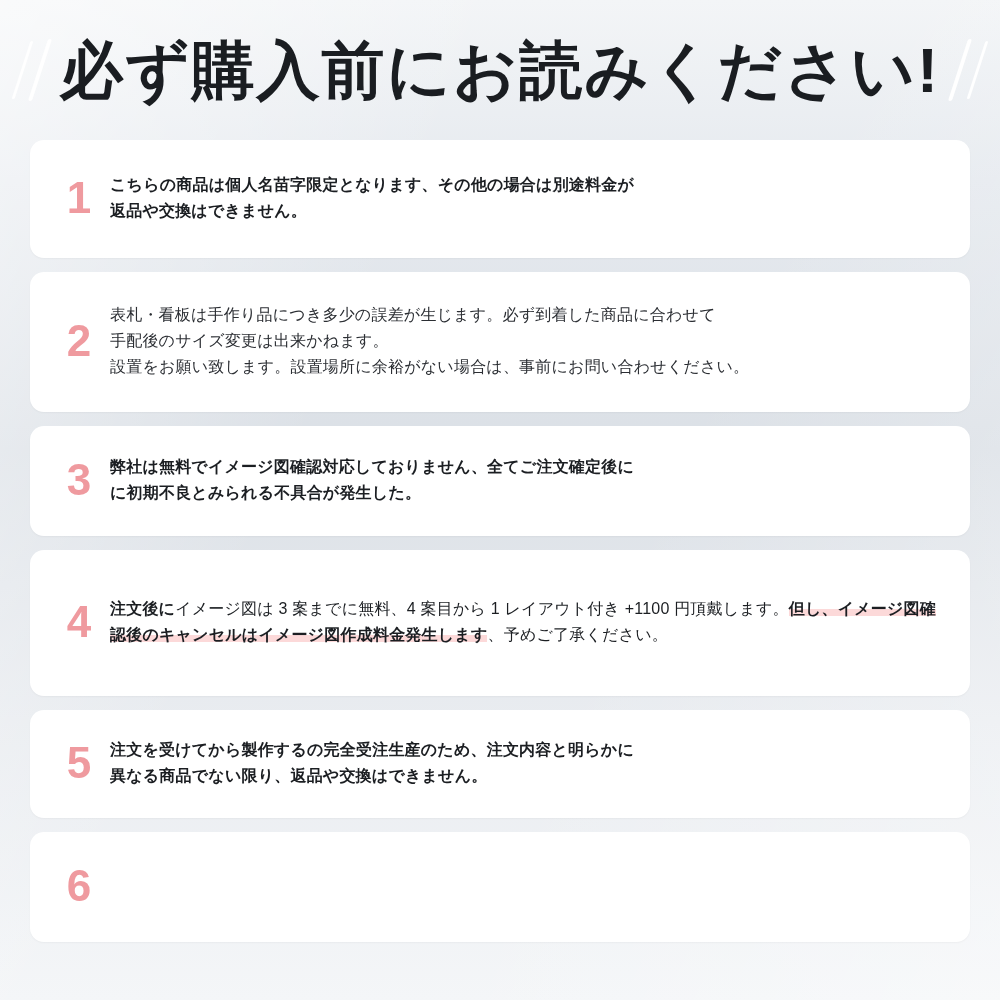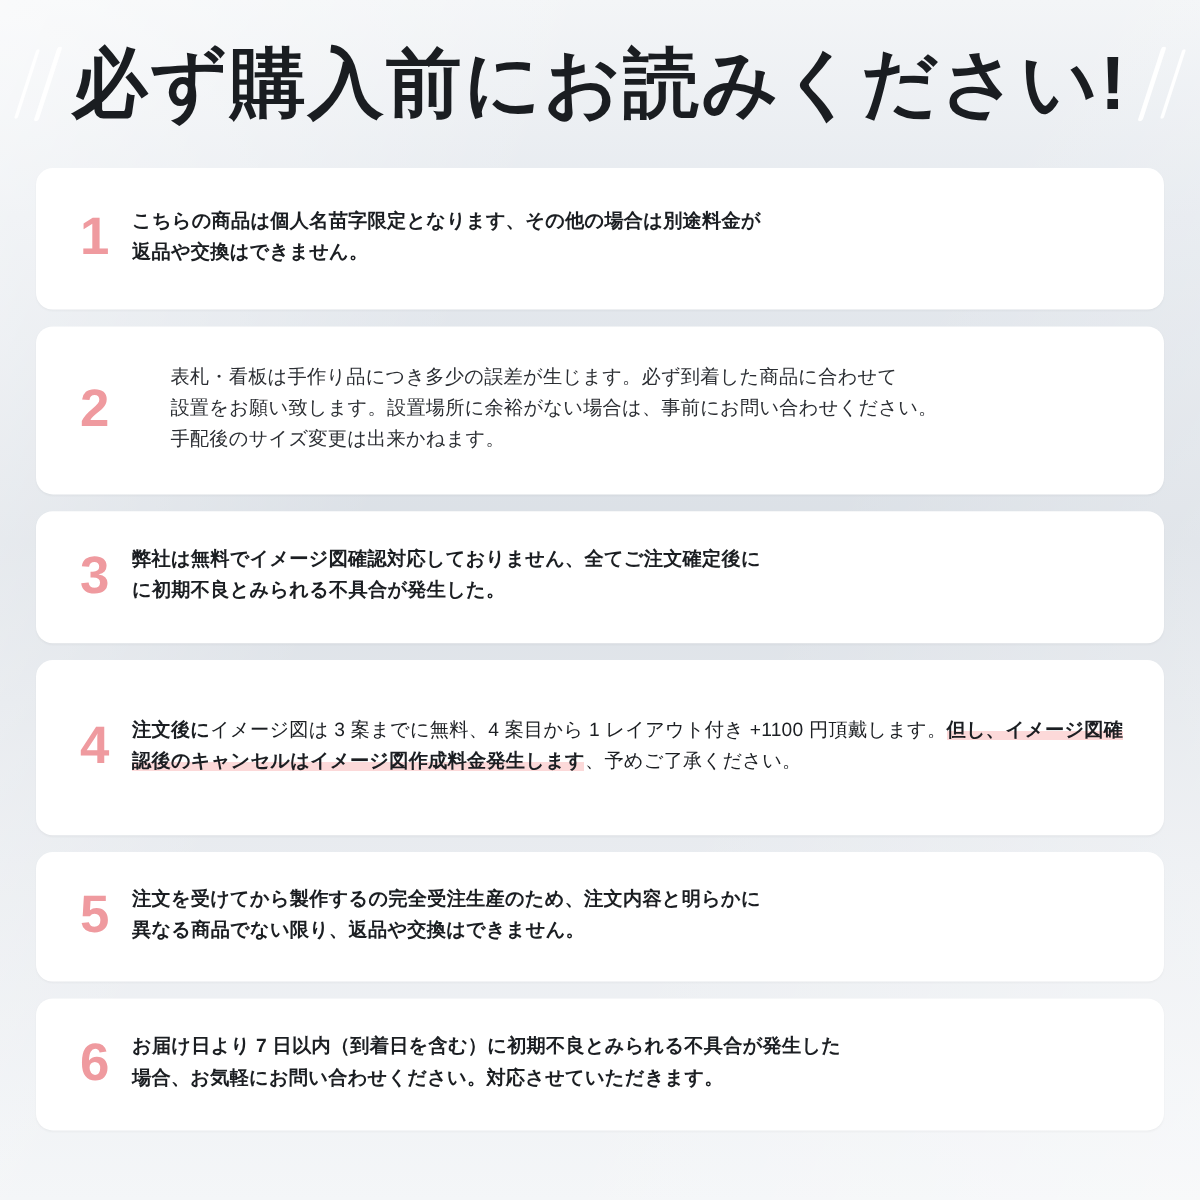--- a/index.html
+++ b/index.html
@@ -93,21 +93,21 @@
     font-family: "Liberation Sans", sans-serif;
   }
   .body {
     flex: 1 1 auto;
     font-size: 16px;
     line-height: 1.62;
     color: #1b1e22;
     letter-spacing: 0.2px;
   }
   .body.bold { font-weight: 700; }
-  .body.light { font-weight: 400; color: #2b2e33; margin-left: 32px; }
+  .body.light { font-weight: 400; color: #2b2e33; }
 
   .seg-bold { font-weight: 700; }
   .seg-normal { font-weight: 400; }
   .hl {
     font-weight: 700;
     background: linear-gradient(transparent 52%, #fcd9d9 52%, #fcd9d9 96%, transparent 96%);
     text-align: center;
   }
 
   .c1 { height: 118px; }
@@ -141,22 +141,22 @@
       <div class="body bold">
         <div>こちらの商品は個人名苗字限定となります、その他の場合は別途料金が</div>
         <div>返品や交換はできません。</div>
       </div>
     </div>
 
     <div class="card c2">
       <div class="num">2</div>
       <div class="body light">
         <div>表札・看板は手作り品につき多少の誤差が生じます。必ず到着した商品に合わせて</div>
+        <div>手配後のサイズ変更は出来かねます。</div>
         <div>設置をお願い致します。設置場所に余裕がない場合は、事前にお問い合わせください。</div>
-        <div>手配後のサイズ変更は出来かねます。</div>
       </div>
     </div>
 
     <div class="card c3">
       <div class="num">3</div>
       <div class="body bold">
         <div>弊社は無料でイメージ図確認対応しておりません、全てご注文確定後に</div>
         <div>に初期不良とみられる不具合が発生した。</div>
       </div>
     </div>
@@ -171,20 +171,16 @@
     <div class="card c5">
       <div class="num">5</div>
       <div class="body bold">
         <div>注文を受けてから製作するの完全受注生産のため、注文内容と明らかに</div>
         <div>異なる商品でない限り、返品や交換はできません。</div>
       </div>
     </div>
 
     <div class="card c6">
       <div class="num">6</div>
-      <div class="body bold">
-        <div>お届け日より 7 日以内（到着日を含む）に初期不良とみられる不具合が発生した</div>
-        <div>場合、お気軽にお問い合わせください。対応させていただきます。</div>
-      </div>
     </div>
 
   </div>
 </div>
 
 </body></html>

